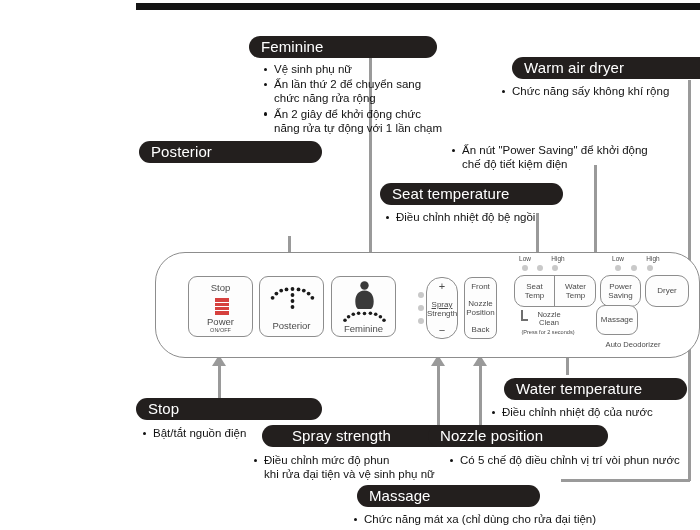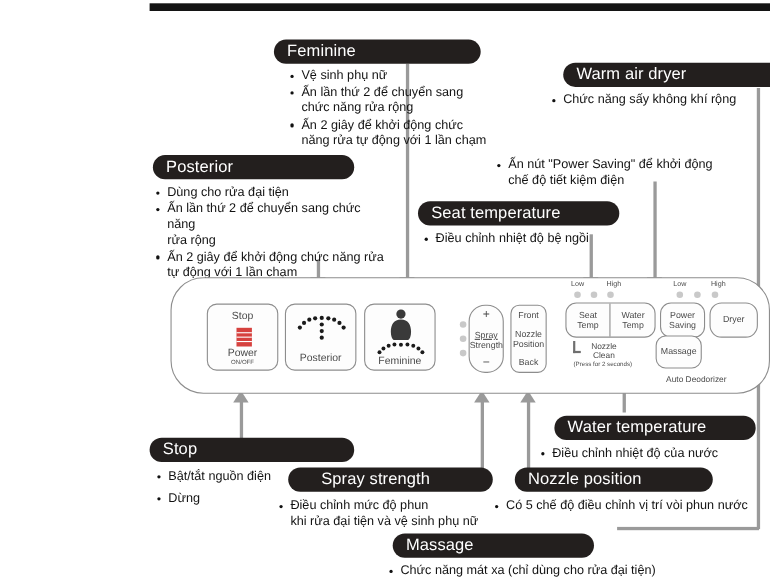--- a/index.html
+++ b/index.html
@@ -125,29 +125,20 @@
     <ul>
       <li>Vệ sinh phụ nữ</li>
       <li>Ấn lần thứ 2 để chuyển sang
 chức năng rửa rộng</li>
       <li>Ấn 2 giây để khởi động chức
 năng rửa tự động với 1 lần chạm</li>
     </ul>
   </div>
 
   <div class="pill" style="left:139px;top:141px;width:183px;">Posterior</div>
-  <div class="notes" style="left:140px;top:168px;width:215px;">
-    <ul>
-      <li>Dùng cho rửa đại tiện</li>
-      <li>Ấn lần thứ 2 để chuyển sang chức năng
-rửa rộng</li>
-      <li>Ấn 2 giây để khởi động chức năng rửa
-tự động với 1 lần chạm</li>
-    </ul>
-  </div>
 
   <div class="pill flat-right" style="left:512px;top:57px;width:188px;">Warm air dryer</div>
   <div class="notes" style="left:500px;top:84px;width:195px;">
     <ul>
       <li>Chức năng sấy không khí rộng</li>
     </ul>
   </div>
 
   <div class="notes" style="left:450px;top:143px;width:225px;">
     <ul>
@@ -160,33 +151,32 @@
   <div class="notes" style="left:384px;top:210px;width:200px;">
     <ul>
       <li>Điều chỉnh nhiệt độ bệ ngồi</li>
     </ul>
   </div>
 
   <div class="pill" style="left:136px;top:398px;width:186px;">Stop</div>
   <div class="notes" style="left:141px;top:426px;width:160px;">
     <ul>
       <li class="sp">Bật/tắt nguồn điện</li>
-      <li>Dừng</li>
     </ul>
   </div>
 
   <div class="pill" style="left:262px;top:425px;width:186px;padding-left:30px;">Spray strength</div>
   <div class="notes" style="left:252px;top:453px;width:205px;">
     <ul>
       <li>Điều chỉnh mức độ phun
 khi rửa đại tiện và vệ sinh phụ nữ</li>
     </ul>
   </div>
 
-  <div class="pill" style="left:468px;top:425px;width:180px;">Nozzle position</div>
+  <div class="pill" style="left:428px;top:425px;width:180px;">Nozzle position</div>
   <div class="notes" style="left:448px;top:453px;width:250px;">
     <ul>
       <li>Có 5 chế độ điều chỉnh vị trí vòi phun nước</li>
     </ul>
   </div>
 
   <div class="pill" style="left:504px;top:378px;width:183px;">Water temperature</div>
   <div class="notes" style="left:490px;top:405px;width:200px;">
     <ul>
       <li>Điều chỉnh nhiệt độ của nước</li>

